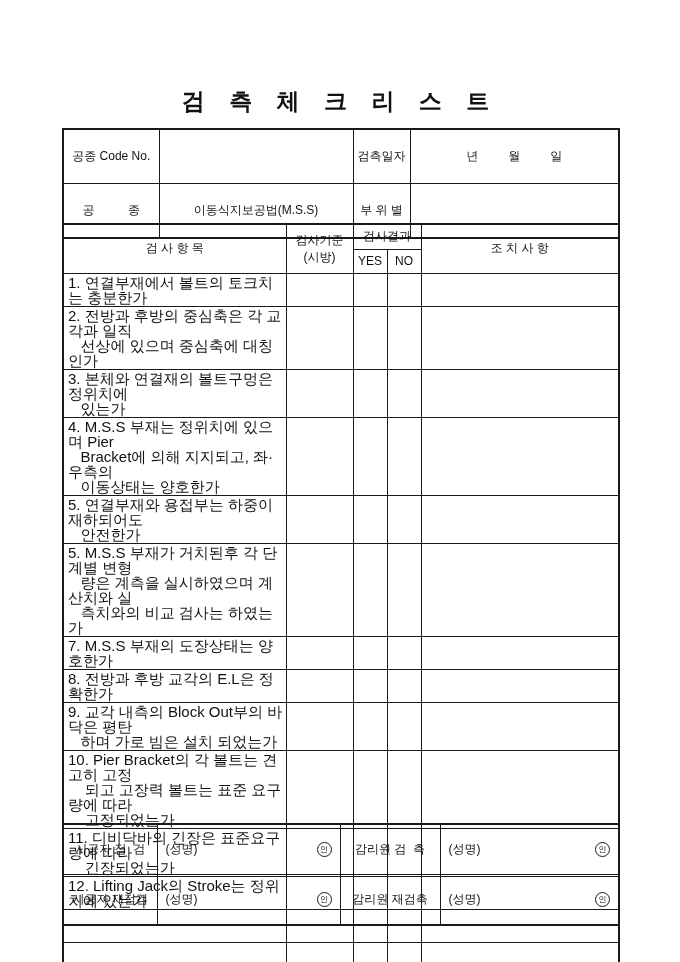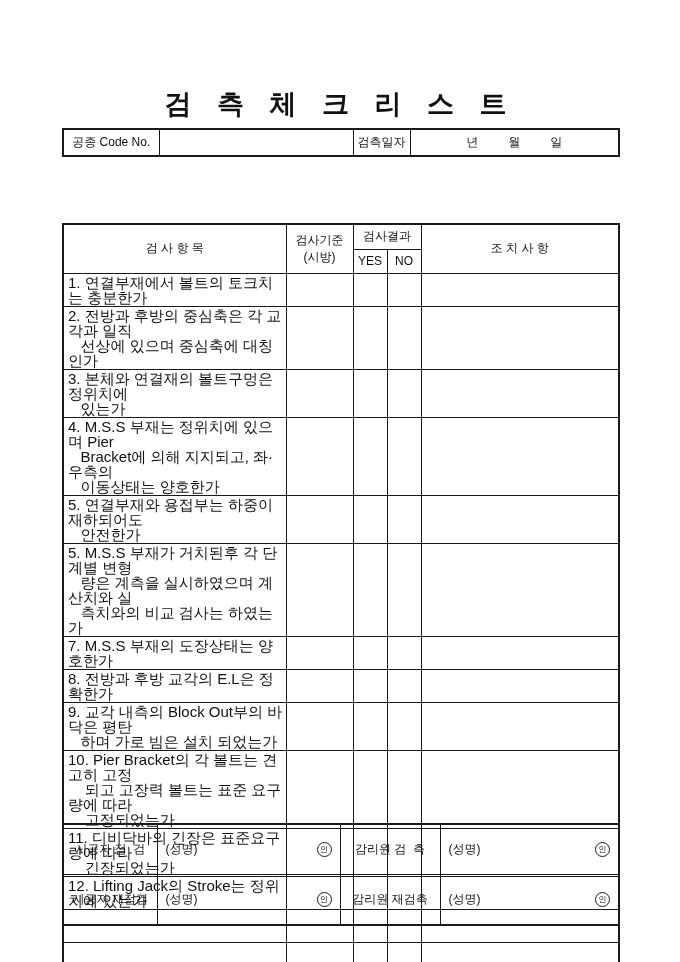--- a/index.html
+++ b/index.html
@@ -15,42 +15,42 @@
     height: 962px;
     background: #ffffff;
     overflow: hidden;
   }
   .title {
     position: absolute;
     top: 86px;
     left: 0;
     width: 680px;
     text-align: center;
-    font-size: 27px;
+    font-size: 23px;
     font-weight: bold;
     letter-spacing: 9px;
     white-space: pre;
   }
   table {
     border-collapse: collapse;
     table-layout: fixed;
     position: absolute;
     left: 62px;
     width: 556px;
     border: 2px solid #1a1a1a;
   }
   td {
     border: 1px solid #1a1a1a;
     font-size: 12px;
     padding: 0 4px;
     overflow: hidden;
     vertical-align: middle;
   }
   .info-table { top: 128px; }
-  .info-table td.lbl { text-align: center; white-space: pre; padding: 4px 2px; }
+  .info-table td.lbl { text-align: center; white-space: pre; padding: 18px 2px; }
   .info-table td.val { text-align: center; white-space: pre; margin-top: 36px; }
   .main-table { top: 223px; }
   .main-table td.th {
     text-align: center;
     white-space: pre-line;
     font-size: 12px;
   }
   .main-table td.item {
     white-space: pre-wrap;
     font-size: 15px;
@@ -92,20 +92,26 @@
         <col style="width:194px">
         <col style="width:57px">
         <col style="width:209px">
       </colgroup>
     <tbody>
       <tr style="height:27px">
         <td class="lbl">공종 Code No.</td>
         <td class="val"></td>
         <td class="lbl">검측일자</td>
         <td class="val">년         월         일</td>
+      </tr>
+      <tr style="height:27px">
+        <td class="lbl">공          종</td>
+        <td class="val">이동식지보공법(M.S.S)</td>
+        <td class="lbl">부 위 별</td>
+        <td class="val"></td>
       </tr>
     </tbody>
   </table>
 
   <table class="main-table">
     <colgroup>
         <col style="width:223px">
         <col style="width:67px">
         <col style="width:34px">
         <col style="width:34px">

